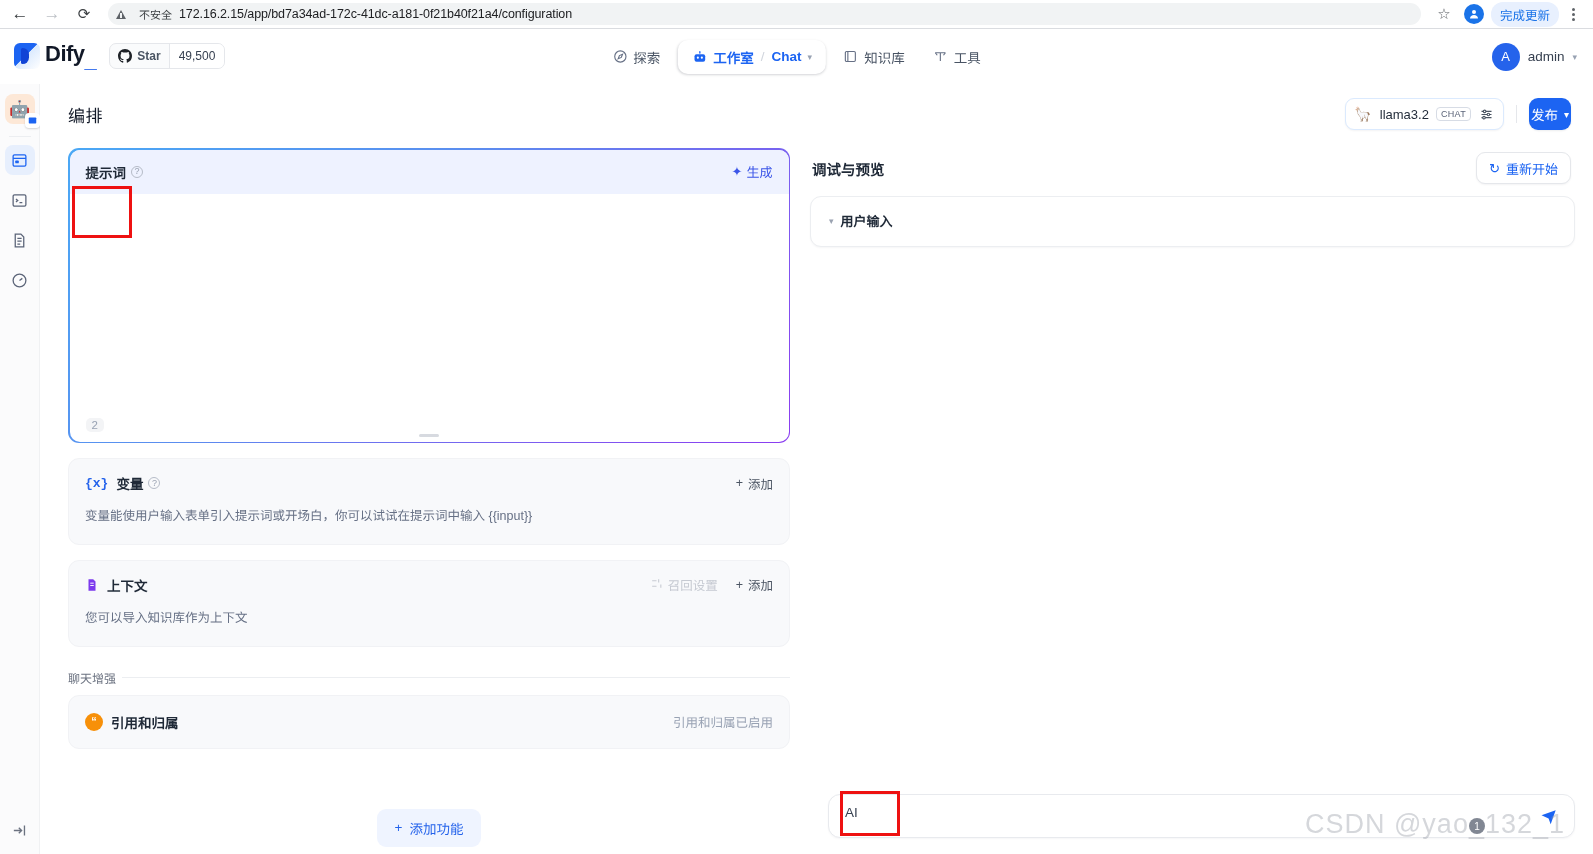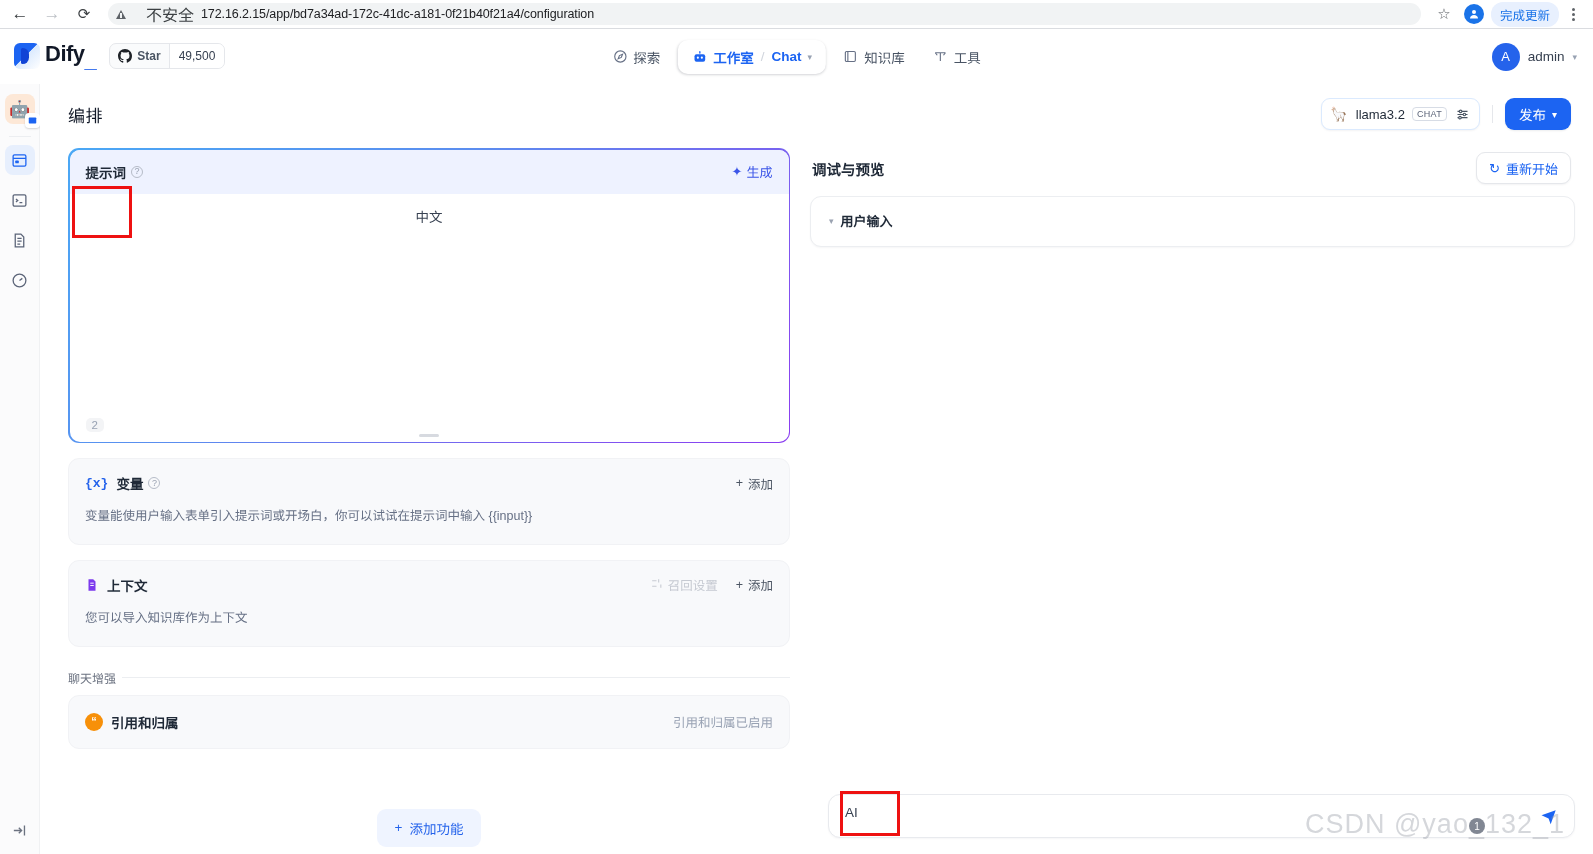--- a/index.html
+++ b/index.html
@@ -29,22 +29,22 @@
   }
   .nav-btn.disabled { color: #bdc1c6; }
   .reload-btn { font-size: 15px; }
   .omnibox {
     flex: 1 1 auto; height: 22px; background: #f1f3f4;
     border-radius: 12px; display: flex; align-items: center;
     padding: 0 10px 0 8px; gap: 7px; margin: 0 6px;
     position: relative;
   }
   .not-secure {
-    display: flex; align-items: center; gap: 20px;
-    font-size: 16px; color: #3c4043; white-space: nowrap;
+    display: flex; align-items: center; gap: 13px;
+    font-size: 11px; color: #3c4043; white-space: nowrap;
   }
   .warn-tri {
     width: 0; height: 0; position: relative;
     border-left: 5px solid transparent; border-right: 5px solid transparent;
     border-bottom: 9px solid #5f6368;
   }
   .warn-tri::after {
     content: ""; position: absolute; left: -1.5px; top: 3px;
     width: 3px; height: 4px; background: #f1f3f4;
     clip-path: polygon(35% 0, 65% 0, 58% 62%, 42% 62%);
@@ -197,21 +197,21 @@
   }
   .model-name { font-size: 13px; color: #1f2937; font-weight: 500; }
   .chat-badge {
     font-size: 9px; color: #5b6478; border: 1px solid #d7dce5;
     border-radius: 4px; padding: 1px 4px; letter-spacing: .3px;
   }
   .slider-ico { color: #4b5563; display: flex; padding-left: 1px; }
   .vert-sep { width: 1px; height: 18px; background: #e5e7eb; }
   .publish-btn {
     display: flex; align-items: center; gap: 6px;
-    height: 32px; padding: 0 14px; border-radius: 9px;
+    height: 32px; padding: 0 2px; border-radius: 9px;
     background: #1c64f2; color: #ffffff; font-size: 13.5px; font-weight: 500;
     box-shadow: 0 1px 2px rgba(16,24,40,.08);
   }
   .publish-btn .caret { color: #ffffff; font-size: 10px; }
 
   
   .config-col {
     position: absolute; left: 28px; top: 64px; width: 722px; bottom: 0;
     overflow: hidden;
   }
@@ -539,21 +539,20 @@
         <div class="prompt-inner">
           <div class="prompt-head">
             <span class="prompt-title">提示词</span>
             <span class="info-ico">?</span>
             <div class="gen-btn">
               <span>✦</span>
               <span>生成</span>
             </div>
           </div>
           <div class="prompt-body">
-            <div class="prompt-text">中文</div>
             <div class="char-count">2</div>
             <div class="resize-grip"></div>
           </div>
         </div>
       </div>
 
       <div class="panel">
         <div class="panel-head">
           <span class="panel-ico var-ico">{x}</span>
           <span class="panel-title">变量</span>

